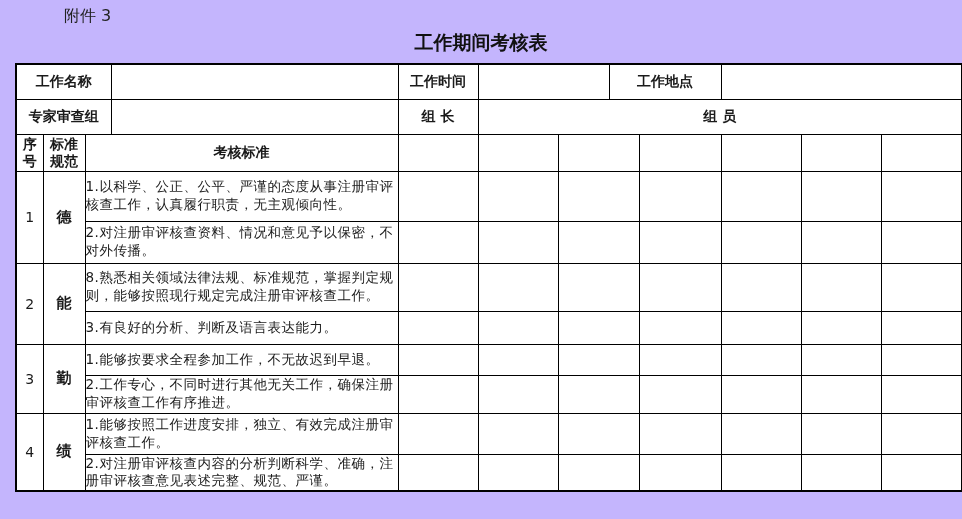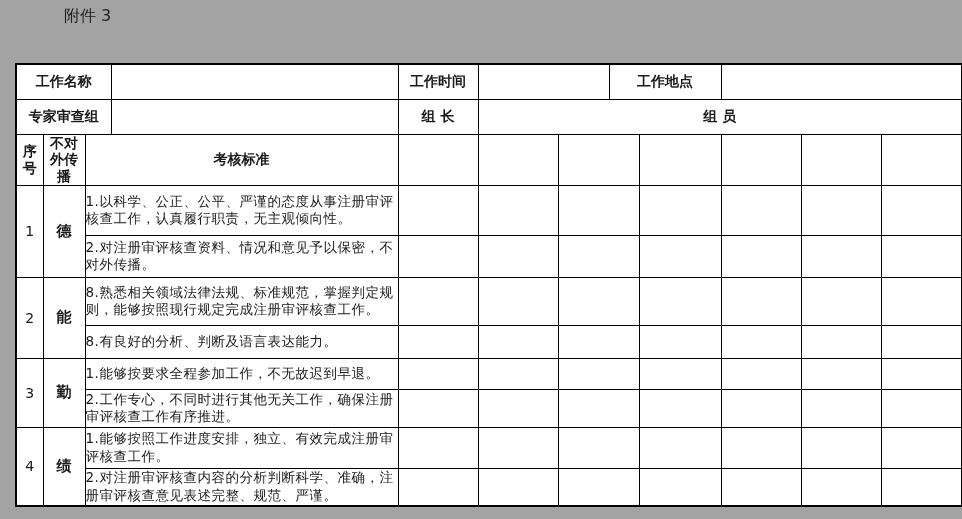--- a/index.html
+++ b/index.html
@@ -6,21 +6,21 @@
     margin: 0;
     padding: 0;
     background: #ffffff;
     font-family: "DejaVu Sans", "Liberation Sans", sans-serif;
     color: #1a1a1a;
   }
   .page {
     position: relative;
     width: 962px;
     height: 519px;
-    background: #a3a3a3;
+    background: #c4b5fd;
     overflow: hidden;
   }
   .attachment {
     position: absolute;
     left: 64px;
     top: 6px;
     font-size: 16px;
     color: #222;
   }
   .title {
@@ -73,20 +73,21 @@
     text-align: center;
   }
   td.blank { background: #fff; }
 </style>
 </head>
 <body>
 
 <div class="page">
 
   <div class="attachment">附件 3</div>
+  <div class="title">工作期间考核表</div>
 
   <table class="form">
     <colgroup>
       <col style="width:27px">
         <col style="width:42px">
         <col style="width:26px">
       <col style="width:287px">
         <col style="width:80px">
         <col style="width:80px">
       <col style="width:51px">
@@ -109,21 +110,21 @@
 
     <tr style="height:35px">
       <td colspan="3" class="label">专家审查组</td>
       <td class="blank"></td>
       <td class="label">组 长</td>
       <td colspan="7" class="label">组 员</td>
     </tr>
 
     <tr style="height:37px">
       <td class="label">序号</td>
-      <td class="label">不对外传播</td>
+      <td class="label">标准规范</td>
       <td colspan="2" class="label">考核标准</td>
       <td class="blank"></td>
       <td class="blank"></td>
       <td colspan="2" class="blank"></td>
       <td class="blank"></td>
       <td class="blank"></td>
       <td class="blank"></td>
       <td class="blank"></td>
     </tr>
 
@@ -156,21 +157,21 @@
       <td colspan="2" class="criteria">8.熟悉相关领域法律法规、标准规范，掌握判定规则，能够按照现行规定完成注册审评核查工作。</td>
       <td class="blank"></td>
       <td class="blank"></td>
       <td colspan="2" class="blank"></td>
       <td class="blank"></td>
       <td class="blank"></td>
       <td class="blank"></td>
       <td class="blank"></td>
     </tr>
     <tr style="height:33px">
-      <td colspan="2" class="criteria">8.有良好的分析、判断及语言表达能力。</td>
+      <td colspan="2" class="criteria">3.有良好的分析、判断及语言表达能力。</td>
       <td class="blank"></td>
       <td class="blank"></td>
       <td colspan="2" class="blank"></td>
       <td class="blank"></td>
       <td class="blank"></td>
       <td class="blank"></td>
       <td class="blank"></td>
     </tr>
 
     <tr style="height:31px">

